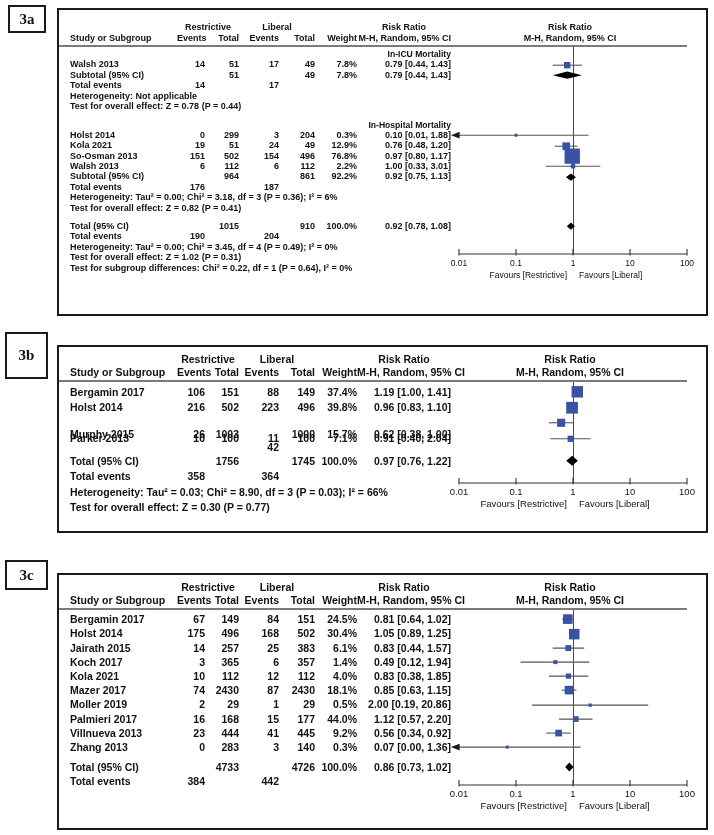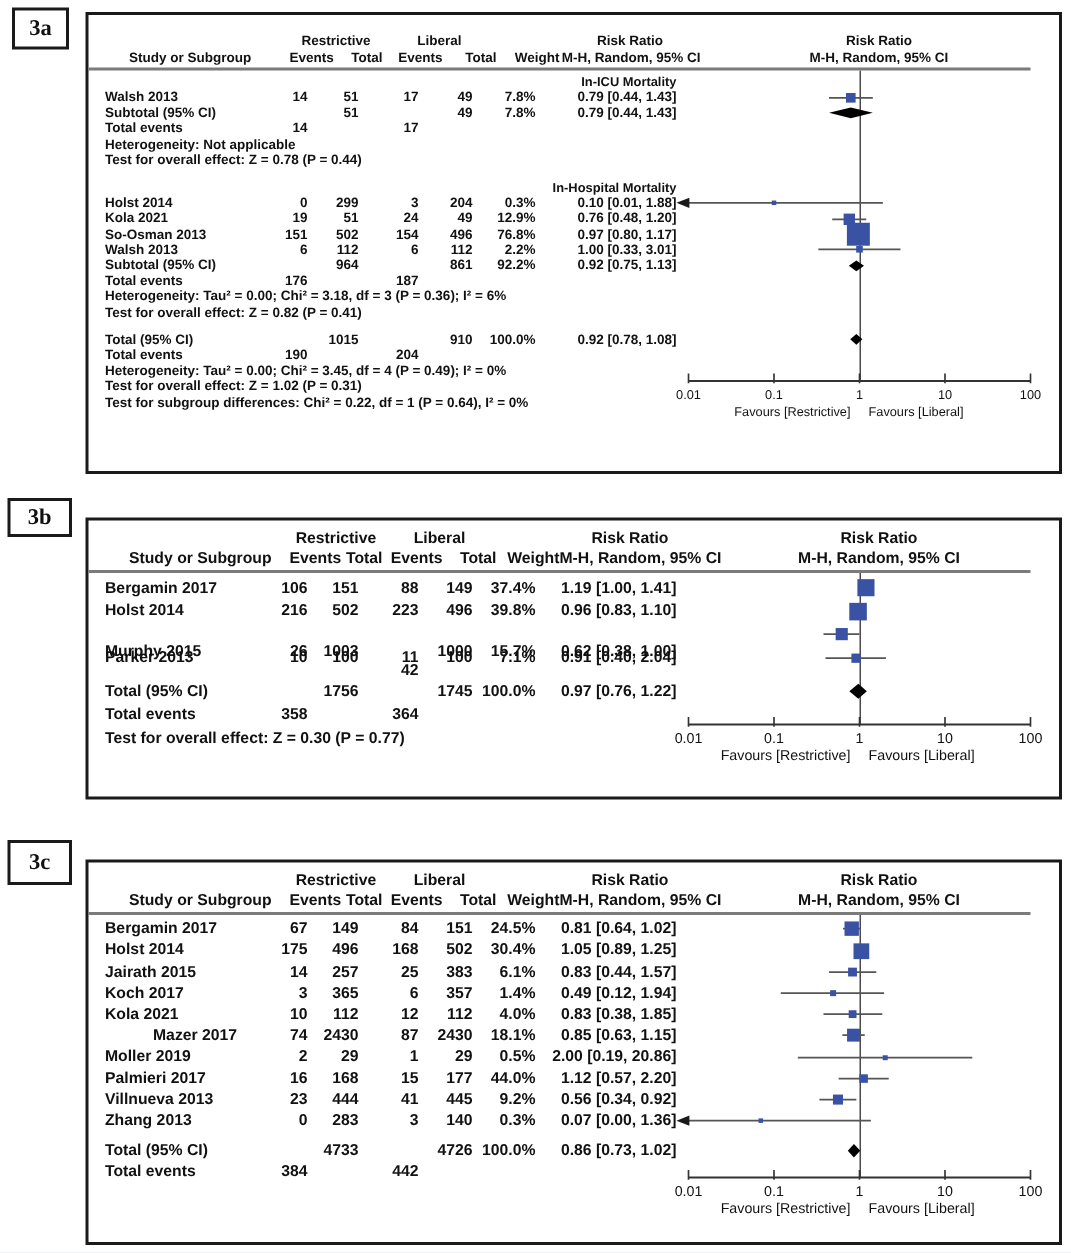--- a/index.html
+++ b/index.html
@@ -8,21 +8,21 @@
           font-family:"Liberation Serif",serif;font-weight:bold;font-size:15px;box-sizing:border-box;}
   .pbox{position:absolute;border:2px solid #1a1a1a;background:#fff;box-sizing:border-box;}
   .rows{position:absolute;left:0;top:0;width:630px;}
   .p3a .rows{padding-top:12px;}
   .p3b .rows,.p3c .rows{padding-top:6px;}
   .p3a{--rh:10.4px;--hh:11px;--fs:9px;--gfs:8.6px;--gap:8px;}
   .p3b{--rh:15.5px;--hh:13px;--fs:10.5px;--gfs:10.5px;--gap:7px;}
   .p3c{--rh:14.2px;--hh:13px;--fs:10.5px;--gfs:10.5px;--gap:6px;}
   .r{display:grid;grid-template-columns:118px 28px 34px 40px 36px 42px 94px 238px;align-items:center;
      font-weight:bold;height:var(--rh);line-height:1;font-size:var(--fs);}
-  .hdr{height:var(--hh);padding-left:16px;}
+  .hdr{height:var(--hh);}
   .r span{display:block;}
   .num{text-align:right;white-space:nowrap;}
   .rr{text-align:right;white-space:nowrap;}
   .study{padding-left:11px;white-space:nowrap;}
   .full{grid-column:1 / 8;padding-left:11px;white-space:nowrap;}
   .grp{font-size:var(--gfs);text-align:right;}
   .ctr{text-align:center;white-space:nowrap;}
   .plotcell{grid-column:8;padding-left:6px;height:100%;display:flex;align-items:center;}
   .divider{height:2.4px;background:#7b7b7b;margin:1px 0 2px 0;width:628px;}
   .gap{height:var(--gap);}
@@ -230,21 +230,21 @@
             <span class="full" style="grid-column: 1 / 8;">Test for overall effect: Z = 1.02 (P = 0.31)</span>
           </div>
           <div class="r">
             <span class="full" style="grid-column: 1 / 8;">Test for subgroup differences: Chi² = 0.22, df = 1 (P = 0.64), I² = 0%</span>
           </div>
         </div>
     </div>
   </section>
 
   <section>
-    <div class="plabel" style="left:5px;top:332px;width:43px;height:26px">
+    <div class="plabel" style="left:5px;top:332px;width:43px;height:47px">
       <span>3b</span>
     </div>
     <div class="pbox p3b" style="left:57px;top:345px;width:651px;height:188px">
       <div class="vline" style="left:514px;top:35px;height:101px"></div>
       <div class="axis" style="left:398px;top:132px">
           <svg width="232" height="34">
             <line x1="2" y1="4" x2="230" y2="4" stroke="#333333" stroke-width="1.2"></line>
             <line x1="2.0" y1="-1" x2="2.0" y2="5.5" stroke="#333333" stroke-width="1.1"></line>
             <text x="2.0" y="16" text-anchor="middle" font-size="9.5" fill="#111" font-family="Liberation Sans, sans-serif">0.01</text>
             <line x1="59.0" y1="-1" x2="59.0" y2="5.5" stroke="#333333" stroke-width="1.1"></line>
@@ -347,20 +347,23 @@
             <span class="plotcell" style="grid-column: 8;">
               <svg width="232" height="15.5">
                 <polygon points="109.2,7.75 115.2,2.8 120.9,7.75 115.2,12.8" fill="#000000"></polygon>
               </svg>
             </span>
           </div>
           <div class="r">
             <span class="study" style="grid-column: 1;">Total events</span>
             <span class="num" style="grid-column: 2;">358</span>
             <span class="num" style="grid-column: 4;">364</span>
+          </div>
+          <div class="r">
+            <span class="full" style="grid-column: 1 / 8;">Heterogeneity: Tau² = 0.03; Chi² = 8.90, df = 3 (P = 0.03); I² = 66%</span>
           </div>
           <div class="r">
             <span class="full" style="grid-column: 1 / 8;">Test for overall effect: Z = 0.30 (P = 0.77)</span>
           </div>
         </div>
     </div>
   </section>
 
   <section>
     <div class="plabel" style="left:5px;top:560px;width:43px;height:30px">
@@ -472,21 +475,21 @@
             <span class="num" style="grid-column: 6;">4.0%</span>
             <span class="rr" style="grid-column: 7;">0.83 [0.38, 1.85]</span>
             <span class="plotcell" style="grid-column: 8;">
               <svg width="232" height="14.2">
                 <line x1="92.0" y1="7.1" x2="131.2" y2="7.1" stroke="#555555" stroke-width="1.1"></line>
                 <rect x="108.8" y="4.5" width="5.2" height="5.2" fill="#3a52a3"></rect>
               </svg>
             </span>
           </div>
           <div class="r">
-            <span class="study" style="grid-column: 1; margin-left: 32px;">Mazer 2017</span>
+            <span class="study" style="grid-column: 1;">Mazer 2017</span>
             <span class="num" style="grid-column: 2;">74</span>
             <span class="num" style="grid-column: 3;">2430</span>
             <span class="num" style="grid-column: 4;">87</span>
             <span class="num" style="grid-column: 5;">2430</span>
             <span class="num" style="grid-column: 6;">18.1%</span>
             <span class="rr" style="grid-column: 7;">0.85 [0.63, 1.15]</span>
             <span class="plotcell" style="grid-column: 8;">
               <svg width="232" height="14.2">
                 <line x1="104.6" y1="7.1" x2="119.5" y2="7.1" stroke="#555555" stroke-width="1.1"></line>
                 <rect x="107.7" y="2.8" width="8.6" height="8.6" fill="#3a52a3"></rect>

